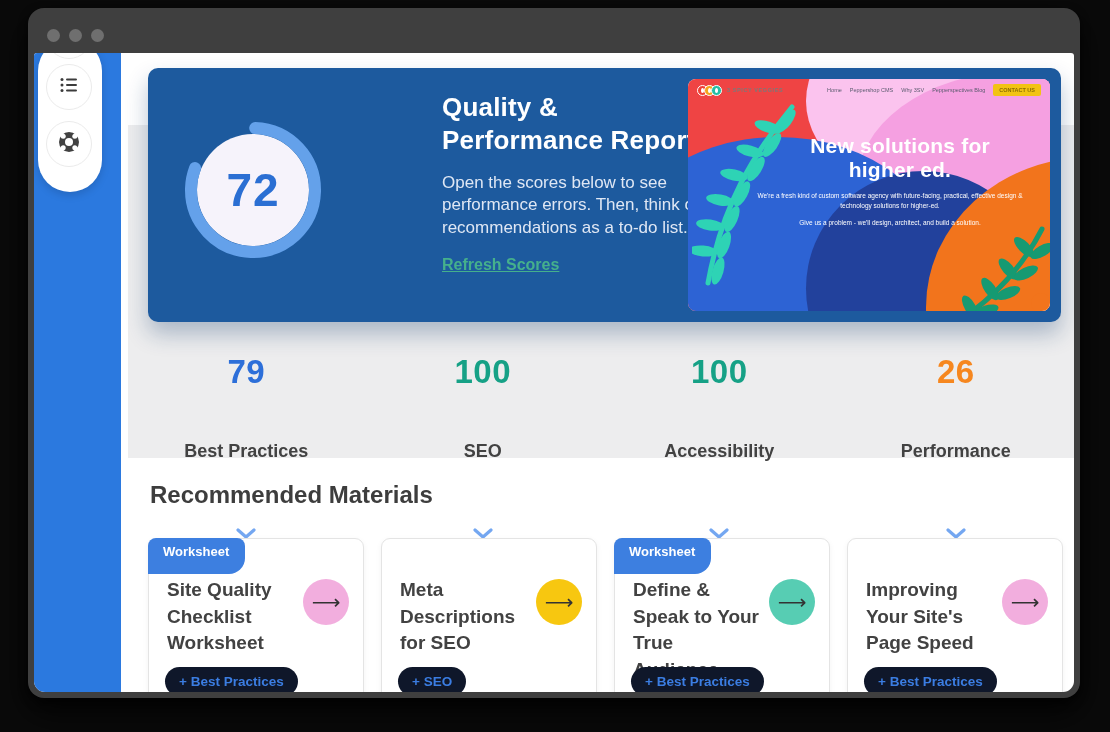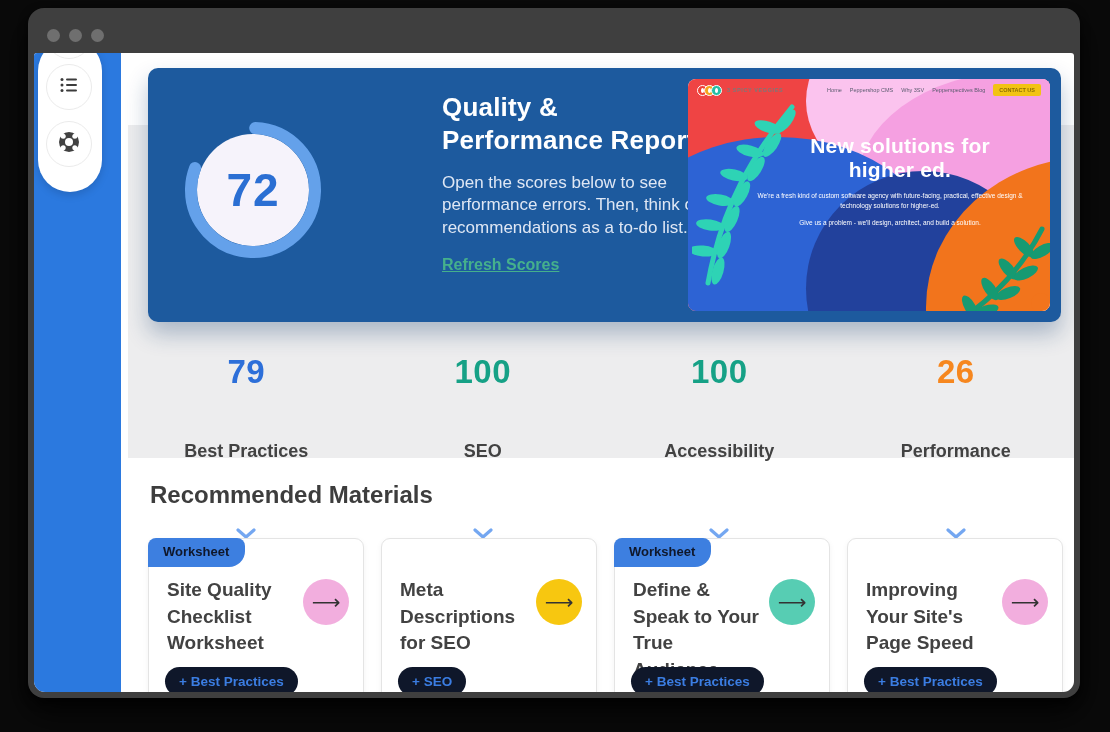--- a/index.html
+++ b/index.html
@@ -73,22 +73,22 @@
   .score-col { flex:1; display:flex; flex-direction:column; align-items:center;gap:48px; }
   .score-value { font-size:33px; font-weight:800; letter-spacing:.5px; }
   .score-label { margin-top:2px; font-size:18px; font-weight:700; color:#424242; }
   .score-chevron { margin-top:15px; cursor:pointer; }
 
   
   .materials-heading { position:absolute; left:116px; top:428px; font-size:24px; font-weight:700; color:#3d3d3d; }
   .cards-row { position:absolute; left:114px; top:485px; display:flex; gap:17px; }
   .card { position:relative; width:216px; height:190px; background:#fff;
     border:1px solid #e4e4e4; border-radius:9px; box-shadow:0 2px 6px rgba(0,0,0,.05); }
-  .badge { position:absolute; top:-1px; left:-1px; background:#3d7fe0; color:#0f172a;
-    font-size:13px; font-weight:700; padding:6px 16px 8px 15px; border-radius:8px 8px 16px 0; }
+  .badge { position:absolute; top:-1px; left:-1px; background:#3d7fe0; color:#ffffff;
+    font-size:13px; font-weight:700; padding:6px 16px 15px 15px; border-radius:8px 8px 16px 0; }
   .card-title { position:absolute; left:18px; top:38px; width:130px;
     font-size:19px; font-weight:700; color:#424242; line-height:1.4; }
   .arrow-circle { position:absolute; right:14px; top:40px; width:46px; height:46px; border-radius:50%;
     display:flex; align-items:center; justify-content:center; cursor:pointer; }
   .arrow-glyph { font-size:20px; color:#333; font-weight:400; }
   .tag { position:absolute; left:16px; top:128px; background:#0f172a; color:#3b7de2;
     font-size:13.5px; font-weight:700; padding:7px 14px; border-radius:15px; white-space:nowrap; }
 </style>
 </head>
 <body>

